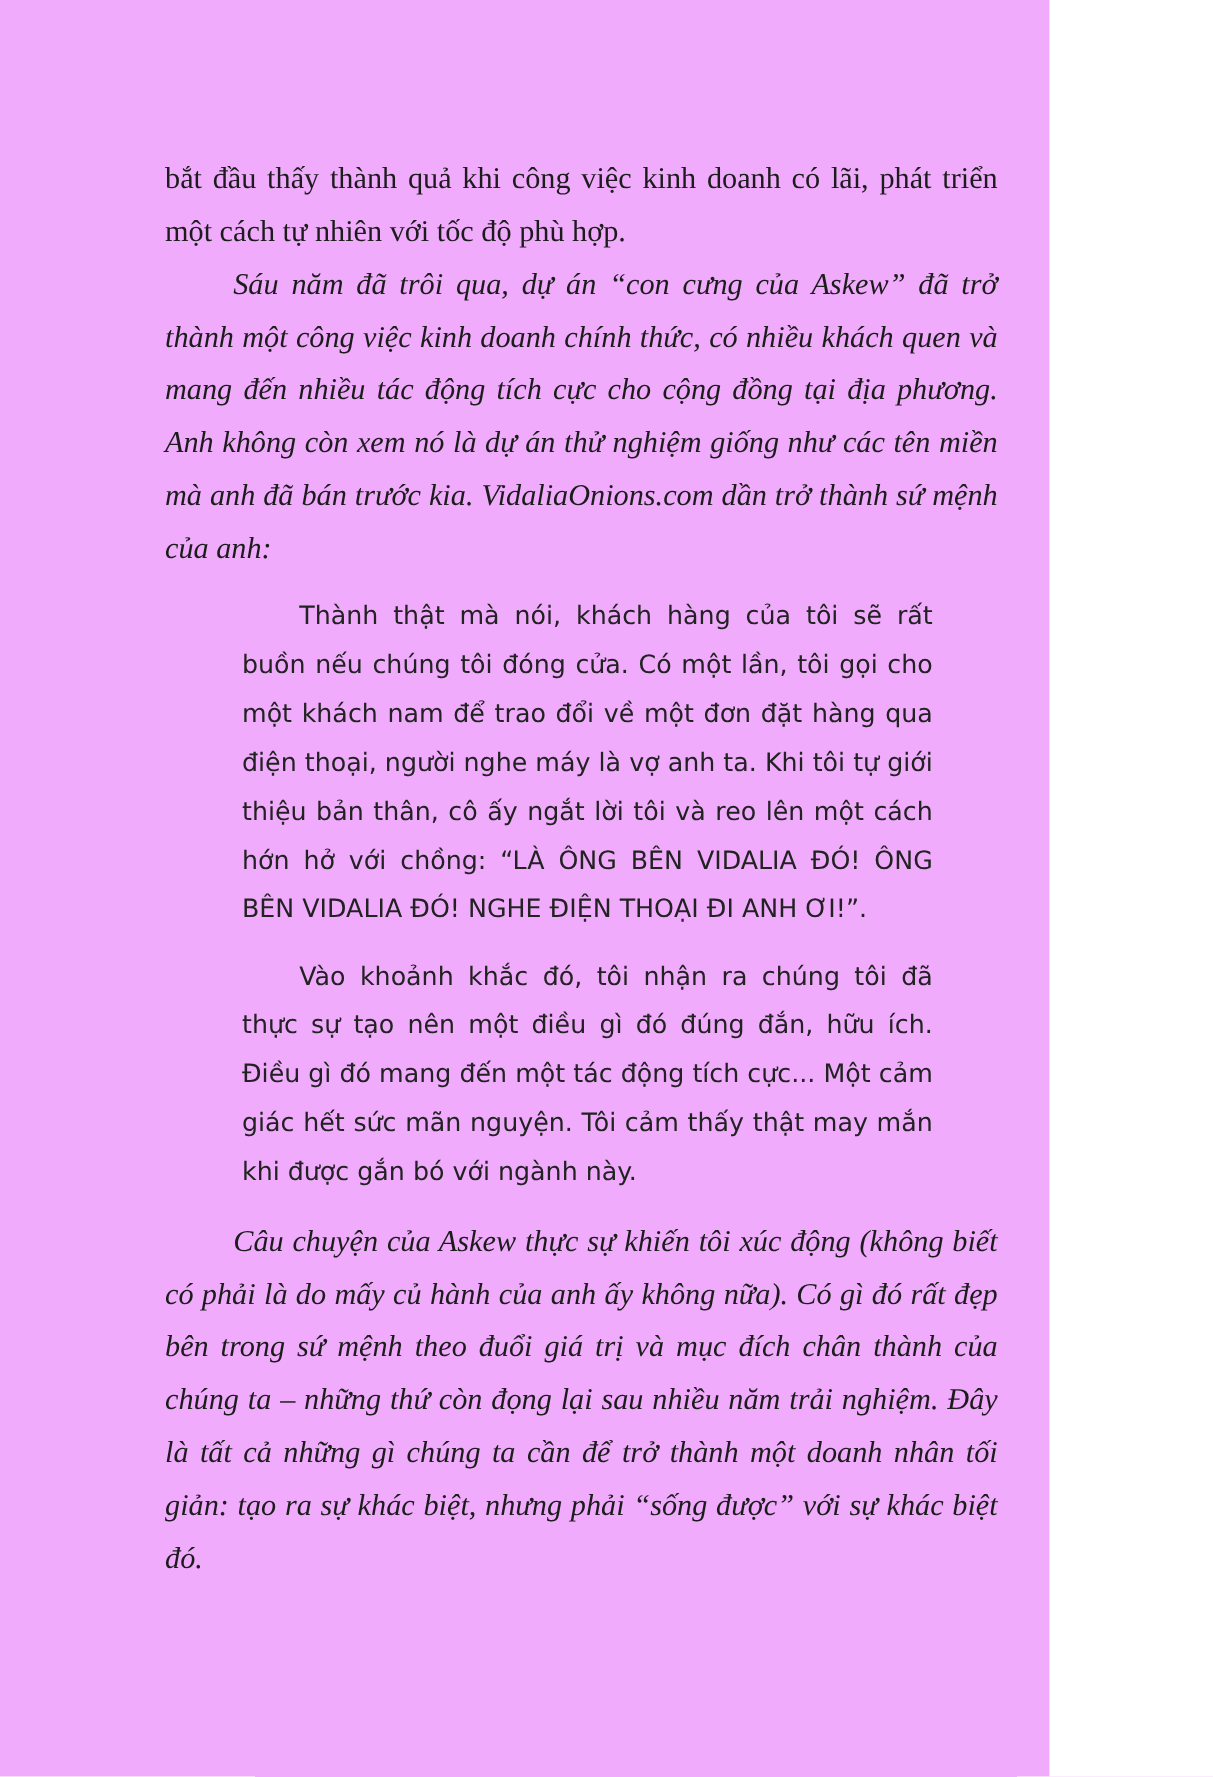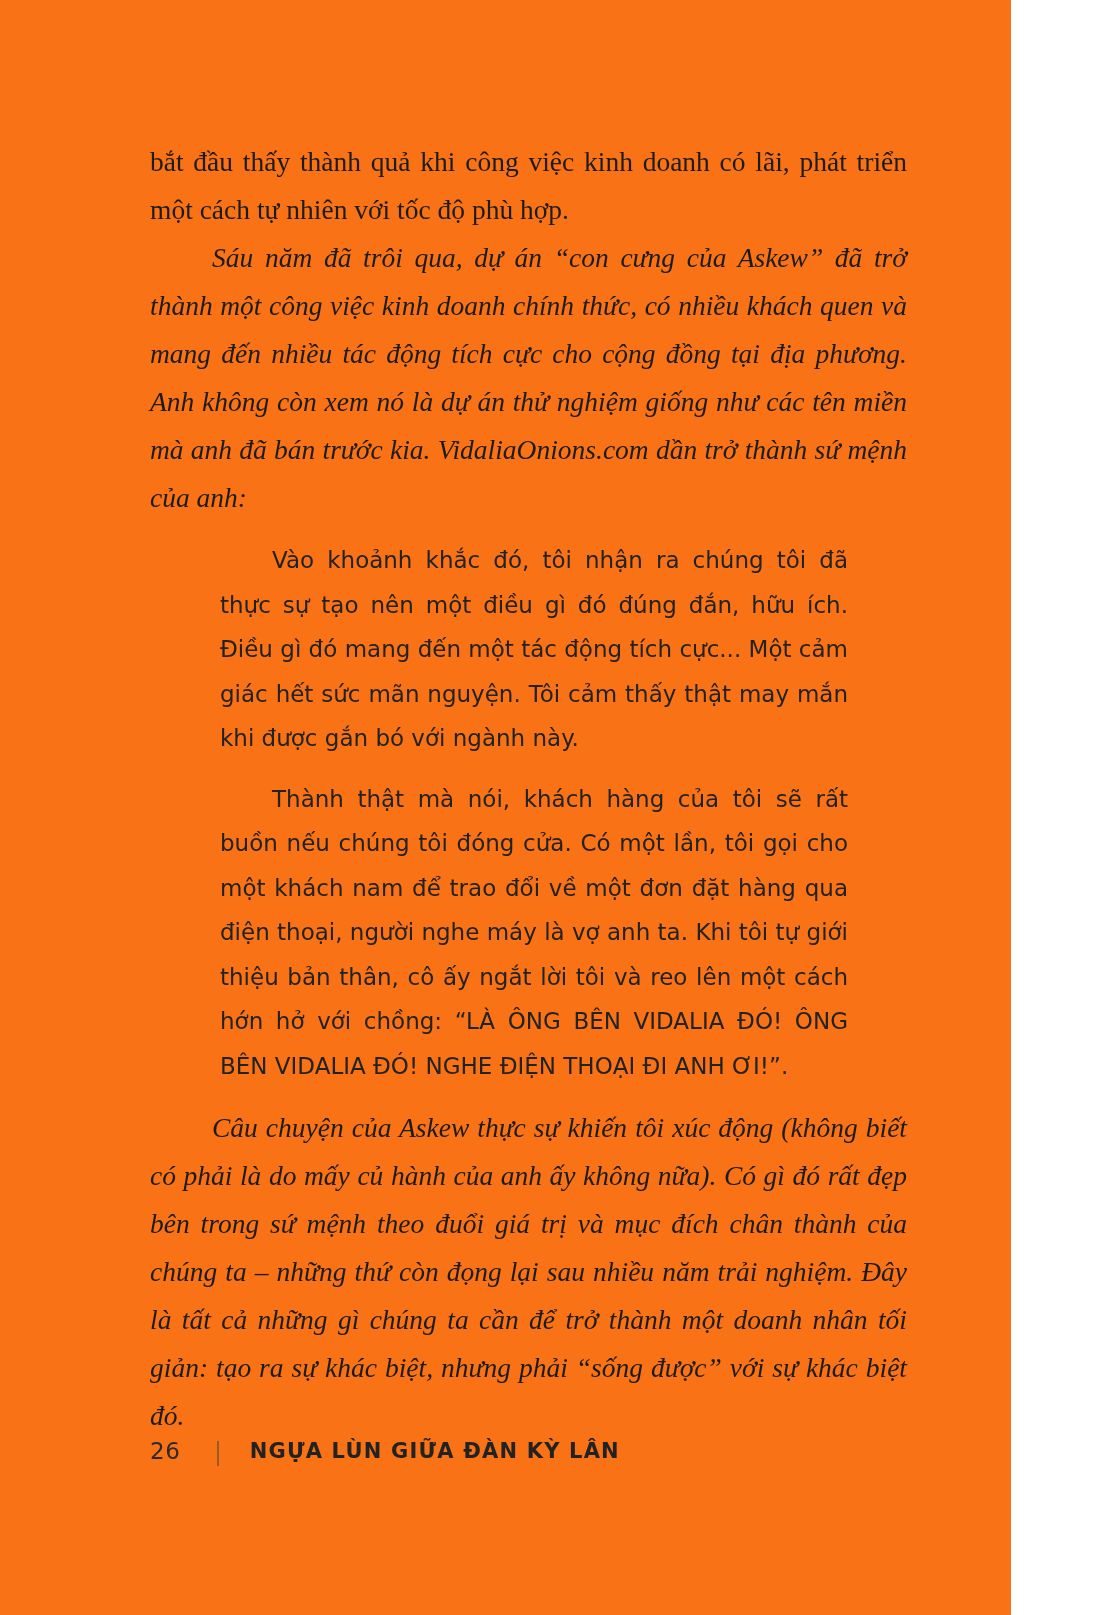--- a/index.html
+++ b/index.html
@@ -2,26 +2,27 @@
 <html><head>
 <meta charset="utf-8">
 <style>
   html, body {
     margin: 0;
     padding: 0;
     background: #ffffff;
   }
   .page {
     position: relative;
-    width: 1011px;
+    width: 918px;
     height: 1615px;
-    background: #f97316;
+    background: #f0abfc;
     color: #1c1c1c;
     overflow: hidden;
     font-family: "Liberation Serif", serif;
+    padding-left: 36px;
   }
   .text-block {
     position: absolute;
     left: 150px;
     top: 138px;
     width: 757px;
   }
   p.body {
     margin: 0;
     font-family: "Liberation Serif", serif;
@@ -75,26 +76,21 @@
 </head>
 <body>
 
 <div class="page">
 
   <div class="text-block">
     <p class="body">bắt đầu thấy thành quả khi công việc kinh doanh có lãi, phát triển một cách tự nhiên với tốc độ phù hợp.</p>
 
     <p class="body indent">Sáu năm đã trôi qua, dự án “con cưng của Askew” đã trở thành một công việc kinh doanh chính thức, có nhiều khách quen và mang đến nhiều tác động tích cực cho cộng đồng tại địa phương. Anh không còn xem nó là dự án thử nghiệm giống như các tên miền mà anh đã bán trước kia. VidaliaOnions.com dần trở thành sứ mệnh của anh:</p>
 
+    <p class="quote">Thành thật mà nói, khách hàng của tôi sẽ rất buồn nếu chúng tôi đóng cửa. Có một lần, tôi gọi cho một khách nam để trao đổi về một đơn đặt hàng qua điện thoại, người nghe máy là vợ anh ta. Khi tôi tự giới thiệu bản thân, cô ấy ngắt lời tôi và reo lên một cách hớn hở với chồng: “LÀ ÔNG BÊN VIDALIA ĐÓ! ÔNG BÊN VIDALIA ĐÓ! NGHE ĐIỆN THOẠI ĐI ANH ƠI!”.</p>
+
     <p class="quote">Vào khoảnh khắc đó, tôi nhận ra chúng tôi đã thực sự tạo nên một điều gì đó đúng đắn, hữu ích. Điều gì đó mang đến một tác động tích cực... Một cảm giác hết sức mãn nguyện. Tôi cảm thấy thật may mắn khi được gắn bó với ngành này.</p>
-
-    <p class="quote">Thành thật mà nói, khách hàng của tôi sẽ rất buồn nếu chúng tôi đóng cửa. Có một lần, tôi gọi cho một khách nam để trao đổi về một đơn đặt hàng qua điện thoại, người nghe máy là vợ anh ta. Khi tôi tự giới thiệu bản thân, cô ấy ngắt lời tôi và reo lên một cách hớn hở với chồng: “LÀ ÔNG BÊN VIDALIA ĐÓ! ÔNG BÊN VIDALIA ĐÓ! NGHE ĐIỆN THOẠI ĐI ANH ƠI!”.</p>
 
     <p class="body indent">Câu chuyện của Askew thực sự khiến tôi xúc động (không biết có phải là do mấy củ hành của anh ấy không nữa). Có gì đó rất đẹp bên trong sứ mệnh theo đuổi giá trị và mục đích chân thành của chúng ta – những thứ còn đọng lại sau nhiều năm trải nghiệm. Đây là tất cả những gì chúng ta cần để trở thành một doanh nhân tối giản: tạo ra sự khác biệt, nhưng phải “sống được” với sự khác biệt đó.</p>
   </div>
 
-  <div class="footer">
-    <span class="page-num">26</span>
-    <span class="sep">|</span>
-    <span class="book-title">NGỰA LÙN GIỮA ĐÀN KỲ LÂN</span>
-  </div>
 
 </div>
 
 </body></html>

